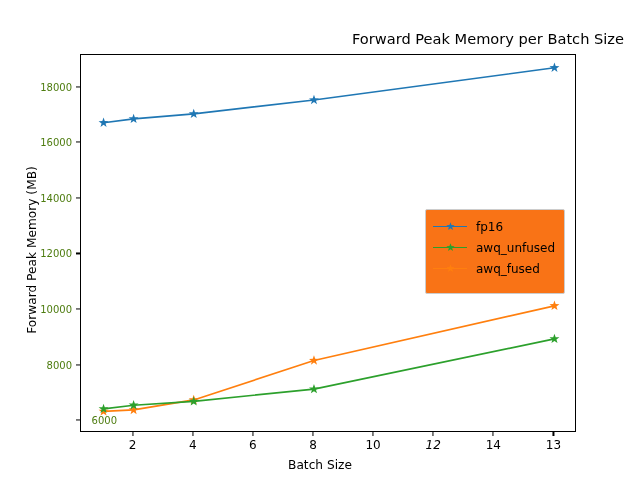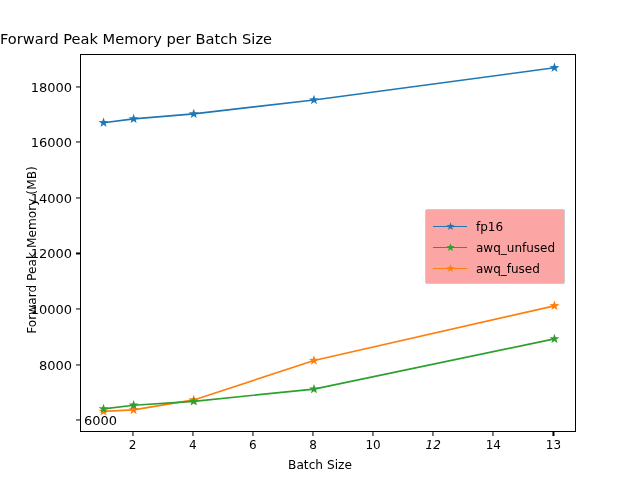--- a/index.html
+++ b/index.html
@@ -5,33 +5,33 @@
   html,body{margin:0;padding:0;}
   body{
     width:640px;height:480px;background:#ffffff;
     font-family:"DejaVu Sans","Liberation Sans",sans-serif;
     overflow:hidden;
   }
   #figure{position:relative;width:640px;height:480px;background:#ffffff;}
 
   #chart-title{
     position:absolute;left:0;top:30px;width:624px;
-    text-align:left;font-size:14.6px;color:#000;
+    text-align:right;font-size:14.6px;color:#000;
   }
 
   
   #plot-area{
     position:absolute;left:80px;top:54px;width:496px;height:378px;
     border:1.1px solid #000;box-sizing:border-box;background:transparent;
   }
 
   #series-svg{position:absolute;left:0;top:0;width:496px;height:378px;overflow:visible;}
   .ytick-wrap{position:absolute;left:0;top:0;width:72px;}
   .ytick{
-    position:absolute;width:72px;text-align:right;font-size:13px;color:#000000;
+    position:absolute;width:72px;text-align:right;font-size:10px;color:#4d7c0f;
     transform:translateY(-50%);
   }
   .ytick-mark{
     position:absolute;left:76px;width:4px;height:1.1px;background:#000;
     transform:translateY(-50%);
   }
   .xtick{
     position:absolute;font-size:12px;color:#000;
     transform:translateX(-50%);top:438px;
   }
@@ -46,22 +46,22 @@
   }
   #ylabel{
     position:absolute;left:-98px;top:243px;width:260px;text-align:center;
     font-size:12.2px;color:#000;
     transform:rotate(-90deg);transform-origin:center center;
   }
 
   
   #legend{
     position:absolute;left:425px;top:209px;
-    background:#fca5a5;border:0.9px solid #cccccc;border-radius:2px;
-    padding:6px 9px 4px 7px;
+    background:#f97316;border:0.9px solid #cccccc;border-radius:2px;
+    padding:6px 9px 14px 7px;
   }
   .legend-row{display:flex;align-items:center;height:21px;}
   .legend-swatch{width:34px;height:14px;margin-right:9px;position:relative;flex:none;}
   .legend-line{
     position:absolute;left:0;top:6px;width:34px;height:1.7px;
   }
   .legend-marker{
     position:absolute;left:13px;top:2px;width:9px;height:9px;
   }
   .legend-label{font-size:12px;color:#000;white-space:nowrap;}

